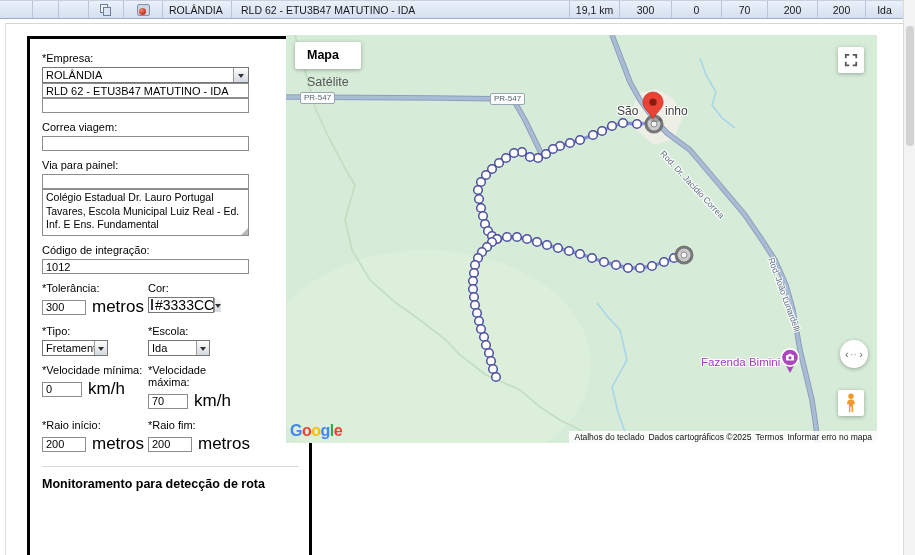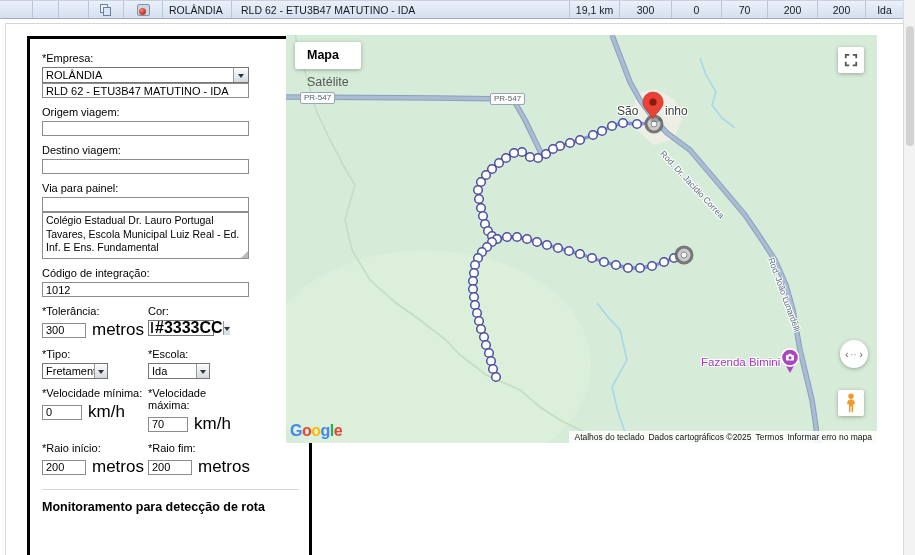--- a/index.html
+++ b/index.html
@@ -45,21 +45,21 @@
   .ta-wrap { position:relative; width:207px; }
   .ta { width:207px; height:47px; border:1px solid #8d8d8d; font-family:inherit; font-size:10.5px; line-height:1.3; padding:1px 3px; resize:none; display:block; }
   .resize-corner { position:absolute; right:1px; bottom:1px; width:0; height:0; border-left:7px solid transparent; border-bottom:7px solid #b9b9b9; }
   .pair { display:flex; }
   .pcol-l { width:106px; } .pcol-r { width:101px; }
   .inline { display:flex; align-items:center; }
   .sinput { height:15px; border:1px solid #8d8d8d; font-family:inherit; font-size:11px; padding:0 3px; }
   .unit { font-size:17px; margin-left:6px; }
   .combo.small { width:66px; } .combo.mid { width:62px; }
   .swatch { width:11px; height:11px; margin:1px 2px 0 2px; border:1px solid #30303c; }
-  .combo .hex { font-size:16px; line-height:14px; flex:1;font-weight:bold; }
+  .combo .hex { font-size:14px; line-height:14px; flex:1; }
   .sep { height:1px; background:#d8d8d8; margin:12px 0 0; }
   .mon-heading { font-size:12.5px; font-weight:bold; color:#000; margin:10px 0 0; }
   
   .map { position:absolute; left:286px; top:35px; width:591px; height:408px; background:#d6ecd8; overflow:hidden; }
   .map svg.base { position:absolute; left:0; top:0; }
   .maptype { position:absolute; left:9px; top:7px; height:27px; display:flex; background:#fff; box-shadow:0 1px 4px rgba(0,0,0,.3); border-radius:2px;flex-direction:column; }
   .maptype .tab { font-size:12.5px; padding:0 12px; line-height:27px; color:#565656; cursor:pointer; }
   .maptype .tab.sel { font-weight:bold; color:#000; }
   .ctl-fullscreen { position:absolute; right:13px; top:12px; width:26px; height:26px; background:#fff; box-shadow:0 1px 4px rgba(0,0,0,.3); border-radius:2px; display:flex; align-items:center; justify-content:center; }
   .ctl-pan { position:absolute; right:9px; top:305px; width:28px; height:28px; border-radius:50%; background:#fff; box-shadow:0 1px 4px rgba(0,0,0,.3); display:flex; align-items:center; justify-content:center; gap:2px; color:#666; font-size:11px; }
@@ -113,24 +113,23 @@
 
   <div class="form-panel">
     <div class="flabel first">*Empresa:</div>
     <div class="combo">
       <span class="val">ROLÂNDIA</span>
       <span class="cbtn"></span>
     </div>
 
     <input class="tinput" value="RLD 62 - ETU3B47 MATUTINO - IDA" style="">
 
-    <div class="flabel">Origem viagem:</div>
     <input class="tinput" value="" style="">
 
-    <div class="flabel">Destino viagem:</div>
+    <div class="flabel">Correa viagem:</div>
     <input class="tinput" value="" style="">
 
     <div class="flabel">Via para painel:</div>
     <input class="tinput" value="" style="">
 
     <div class="ta-wrap">
       <textarea class="ta" style="">Colégio Estadual Dr. Lauro Portugal Tavares, Escola Municipal Luiz Real - Ed. Inf. E Ens. Fundamental</textarea>
       <span class="resize-corner"></span>
     </div>
 

